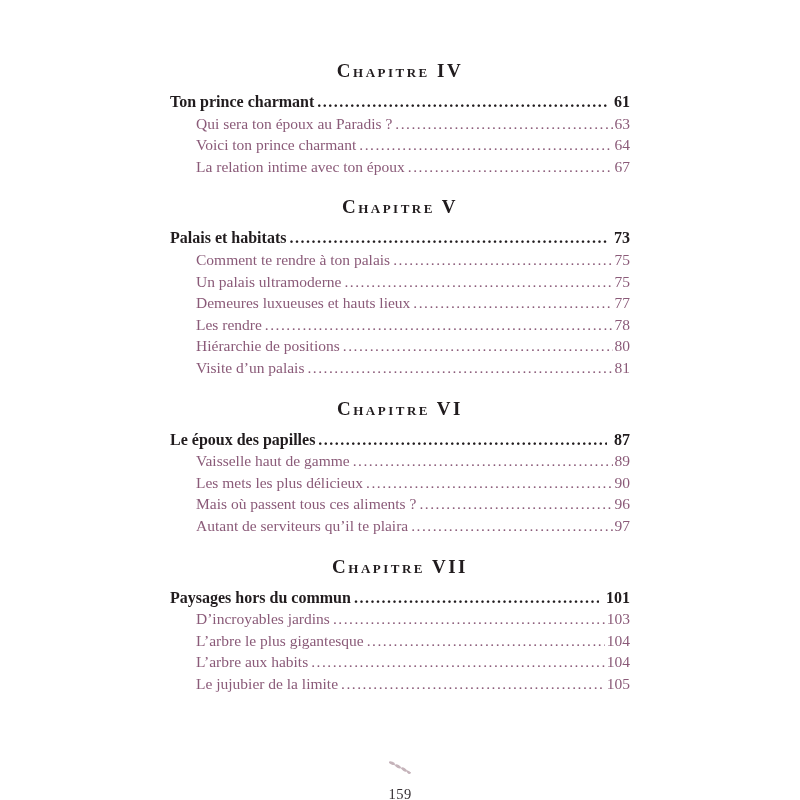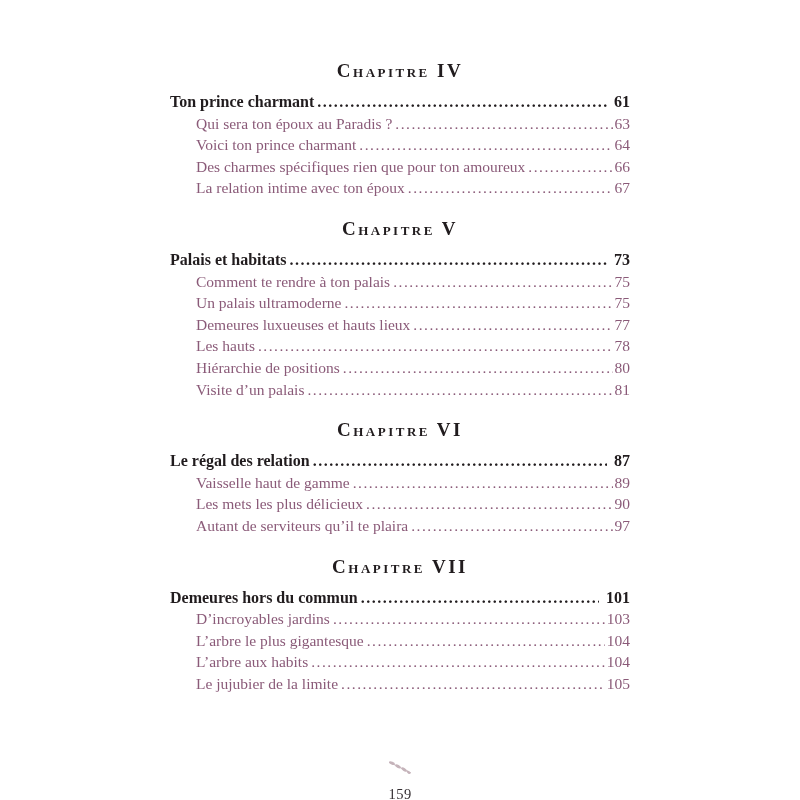--- a/index.html
+++ b/index.html
@@ -79,25 +79,20 @@
         <span class="label">Qui sera ton époux au Paradis ?</span>
         <span class="dots"></span>
         <span class="num">63</span>
       </div>
       <div class="row sub">
         <span class="label">Voici ton prince charmant</span>
         <span class="dots"></span>
         <span class="num">64</span>
       </div>
       <div class="row sub">
-        <span class="label">Des charmes spécifiques rien que pour ton amoureux</span>
-        <span class="dots"></span>
-        <span class="num">66</span>
-      </div>
-      <div class="row sub">
         <span class="label">La relation intime avec ton époux</span>
         <span class="dots"></span>
         <span class="num">67</span>
       </div>
     </section>
 
     <section class="chapter">
       <div class="chapter-heading">Chapitre V</div>
       <div class="row main">
         <span class="label">Palais et habitats</span>
@@ -113,64 +108,69 @@
         <span class="label">Un palais ultramoderne</span>
         <span class="dots"></span>
         <span class="num">75</span>
       </div>
       <div class="row sub">
         <span class="label">Demeures luxueuses et hauts lieux</span>
         <span class="dots"></span>
         <span class="num">77</span>
       </div>
       <div class="row sub">
-        <span class="label">Les hauts</span>
+        <span class="label">Les rendre</span>
         <span class="dots"></span>
         <span class="num">78</span>
       </div>
       <div class="row sub">
         <span class="label">Hiérarchie de positions</span>
         <span class="dots"></span>
         <span class="num">80</span>
       </div>
       <div class="row sub">
         <span class="label">Visite d’un palais</span>
         <span class="dots"></span>
         <span class="num">81</span>
       </div>
     </section>
 
     <section class="chapter">
       <div class="chapter-heading">Chapitre VI</div>
       <div class="row main">
-        <span class="label">Le régal des relation</span>
+        <span class="label">Le époux des papilles</span>
         <span class="dots"></span>
         <span class="num">87</span>
       </div>
       <div class="row sub">
         <span class="label">Vaisselle haut de gamme</span>
         <span class="dots"></span>
         <span class="num">89</span>
       </div>
       <div class="row sub">
         <span class="label">Les mets les plus délicieux</span>
         <span class="dots"></span>
         <span class="num">90</span>
       </div>
       <div class="row sub">
+        <span class="label">Mais où passent tous ces aliments ?</span>
+        <span class="dots"></span>
+        <span class="num">96</span>
+      </div>
+      <div class="row sub">
         <span class="label">Autant de serviteurs qu’il te plaira</span>
         <span class="dots"></span>
         <span class="num">97</span>
       </div>
     </section>
 
     <section class="chapter">
       <div class="chapter-heading">Chapitre VII</div>
       <div class="row main">
-        <span class="label">Demeures hors du commun</span>
+        <span class="label">Paysages hors du commun</span>
         <span class="dots"></span>
         <span class="num">101</span>
       </div>
       <div class="row sub">
         <span class="label">D’incroyables jardins</span>
         <span class="dots"></span>
         <span class="num">103</span>
       </div>
       <div class="row sub">
         <span class="label">L’arbre le plus gigantesque</span>

